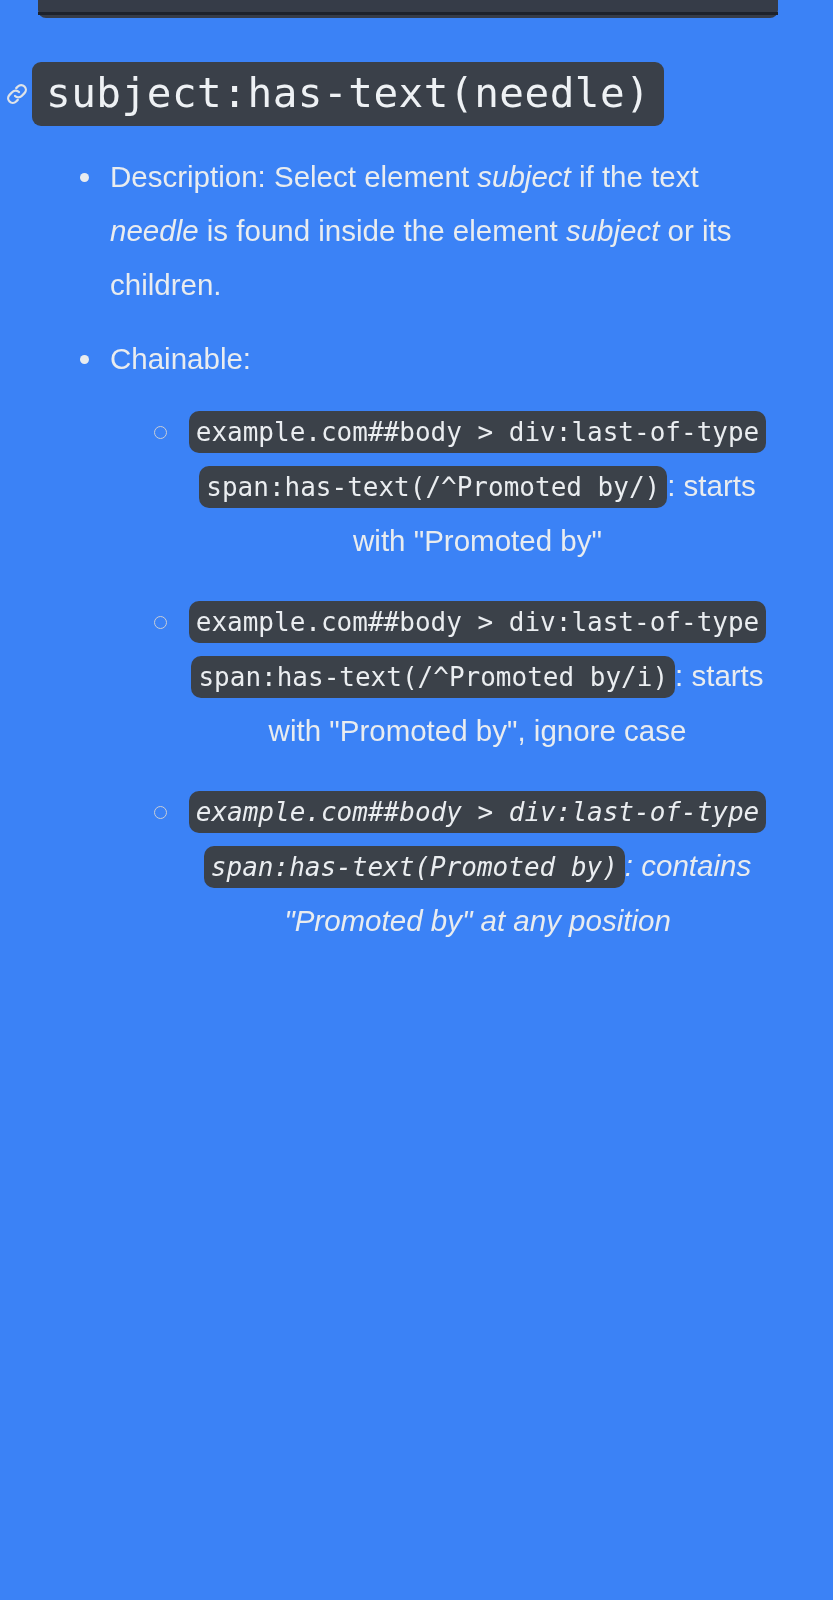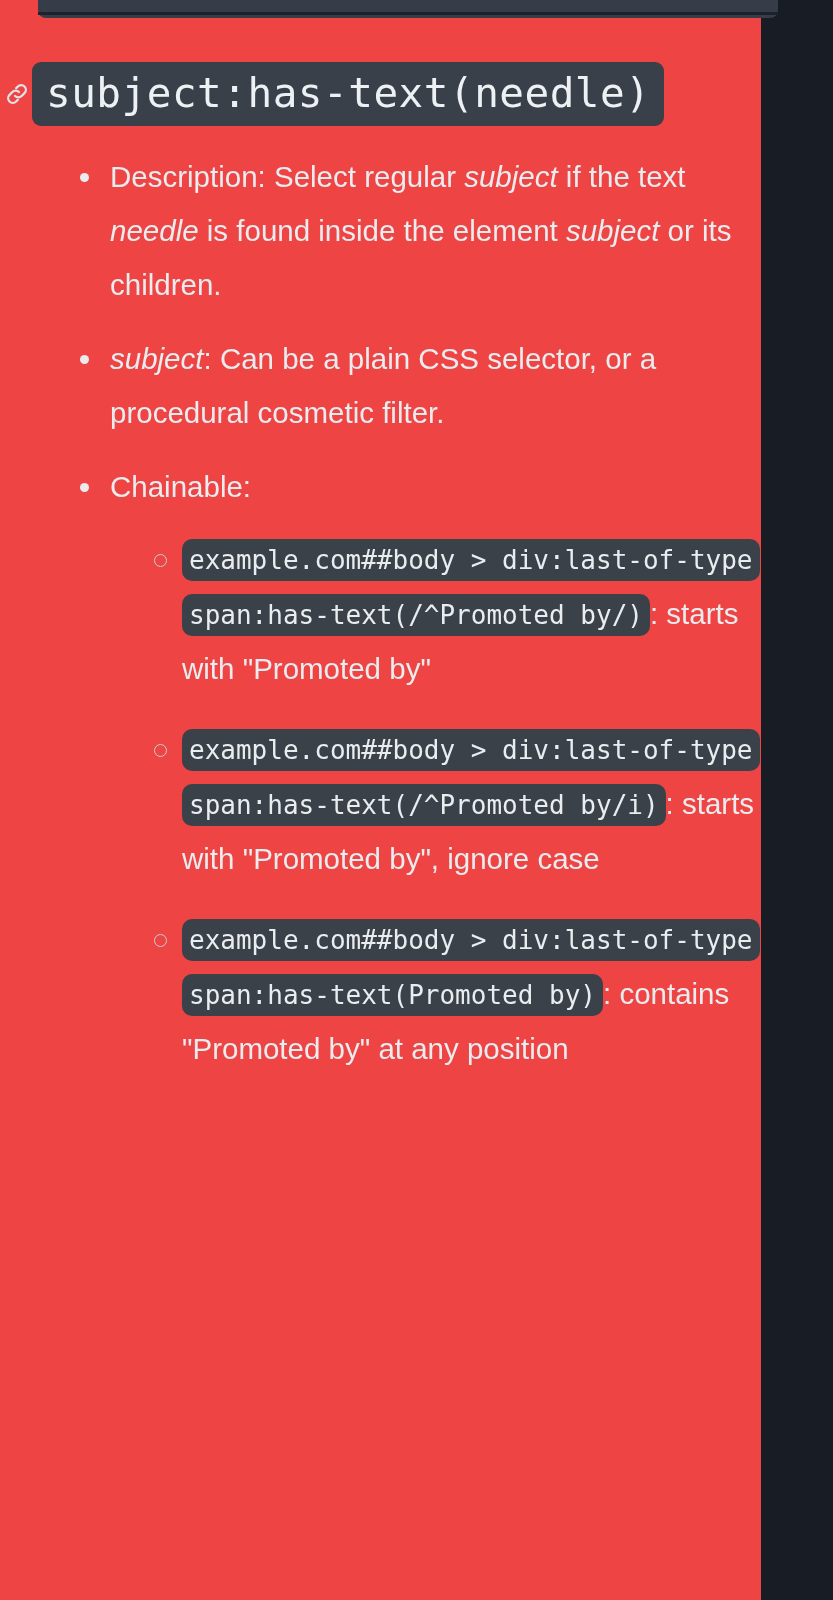--- a/index.html
+++ b/index.html
@@ -13,23 +13,23 @@
     width: 833px;
     height: 1600px;
     overflow: hidden;
     font-family: "Liberation Sans", sans-serif;
     color: #e9ecef;
     -webkit-font-smoothing: antialiased;
   }
 
   .page {
     position: relative;
-    width: 761px;
+    width: 833px;
     height: 1600px;
-    background: #ef4444;
+    background: #3b82f6;
   }
 
   
   .top-clip {
     position: absolute;
     left: 38px;
     top: 0;
     width: 740px;
     height: 22px;
     overflow: hidden;
@@ -122,33 +122,34 @@
   ul.lvl2 {
     list-style: none;
     margin: 18px 0 0 0;
     padding: 0;
   }
   ul.lvl2 > li {
     position: relative;
     padding-left: 72px;
     padding-right: 0;
     margin-bottom: 26px;
+    text-align: center;
   }
   ul.lvl2 > li::before {
     content: "";
     position: absolute;
     left: 44px;
     top: 22px;
     width: 11px;
     height: 11px;
     border-radius: 50%;
     border: 1.6px solid #c9ced6;
     background: transparent;
   }
-  ul.lvl2 > li:last-child { margin-bottom: 0; }
+  ul.lvl2 > li:last-child { margin-bottom: 0; font-style: italic; }
 
   em, .ital {
     font-style: italic;
     text-align: right;
   }
 
   code, .code {
     font-family: "DejaVu Sans Mono", "Liberation Mono", monospace;
     background: #3b4149;
     color: #eaedf0;
@@ -186,24 +187,23 @@
         <path d="M10.2 13.8a4.2 4.2 0 0 0 6.1 0l2.6-2.6a4.3 4.3 0 0 0-6.1-6.1l-1.5 1.5"></path>
         <path d="M13.8 10.2a4.2 4.2 0 0 0-6.1 0l-2.6 2.6a4.3 4.3 0 0 0 6.1 6.1l1.5-1.5"></path>
       </svg>
     </span>
     <code class="heading-code">subject:has-text(needle)</code>
   </div>
 
   <div class="content">
     <ul class="lvl1">
 
-      <li><span>Description:</span><span> Select regular </span><em>subject</em><span> if the text </span><em>needle</em><span> is found inside the element </span><em>subject</em><span> or its children.</span></li>
-
-
-      <li><em>subject</em><span>: Can be a plain CSS selector, or a procedural cosmetic filter.</span></li>
+      <li><span>Description:</span><span> Select element </span><em>subject</em><span> if the text </span><em>needle</em><span> is found inside the element </span><em>subject</em><span> or its children.</span></li>
+
+
 
 
       <li><span>Chainable:</span>
         <ul class="lvl2">
 
           <li><code class="example-code">example.com##body &gt; div:last-of-type span:has-text(/^Promoted by/)</code><span class="ex-desc">: starts with "Promoted by"</span></li>
 
           <li><code class="example-code">example.com##body &gt; div:last-of-type span:has-text(/^Promoted by/i)</code><span class="ex-desc">: starts with "Promoted by", ignore case</span></li>
 
           <li><code class="example-code">example.com##body &gt; div:last-of-type span:has-text(Promoted by)</code><span class="ex-desc">: contains "Promoted by" at any position</span></li>

